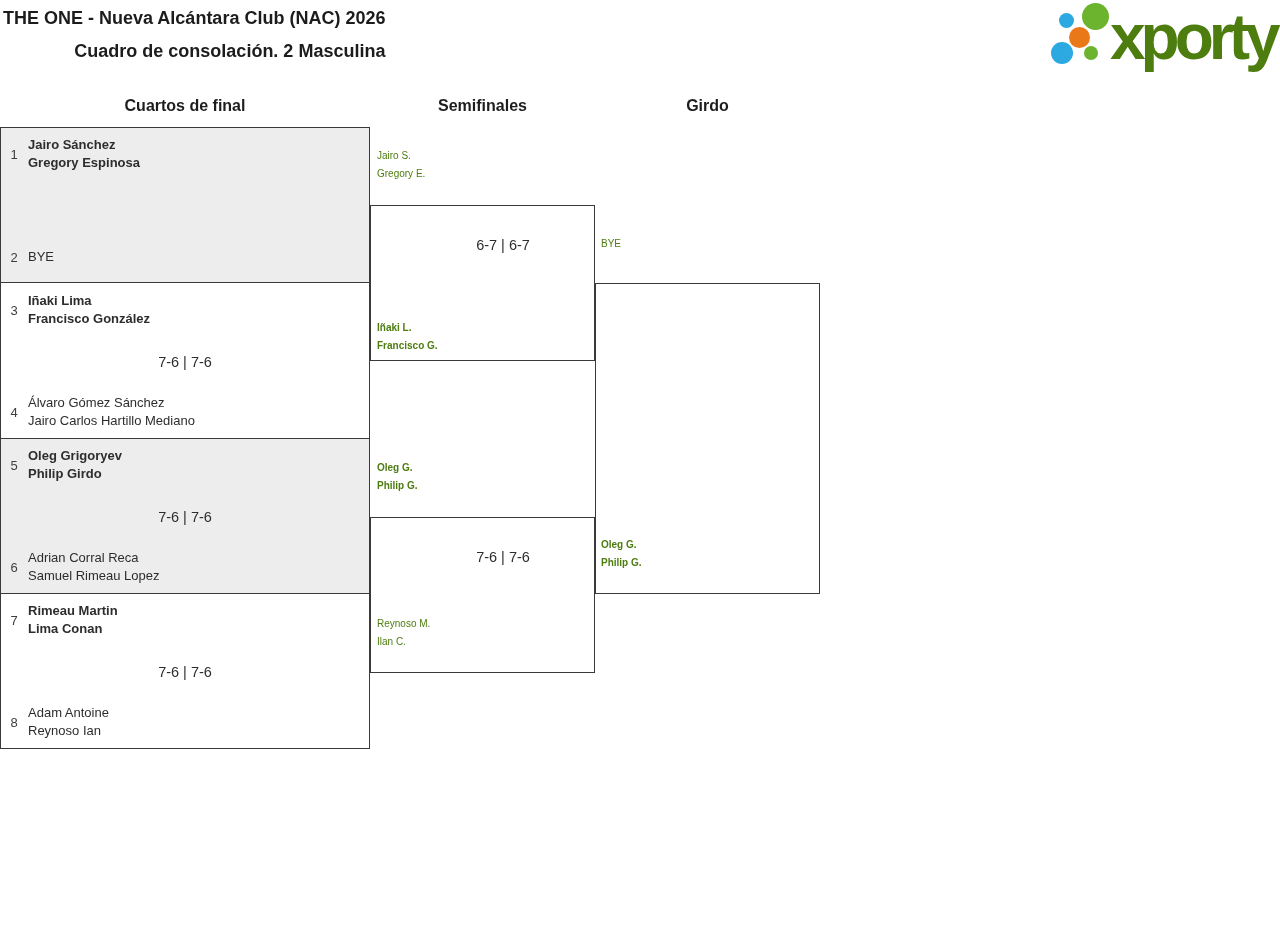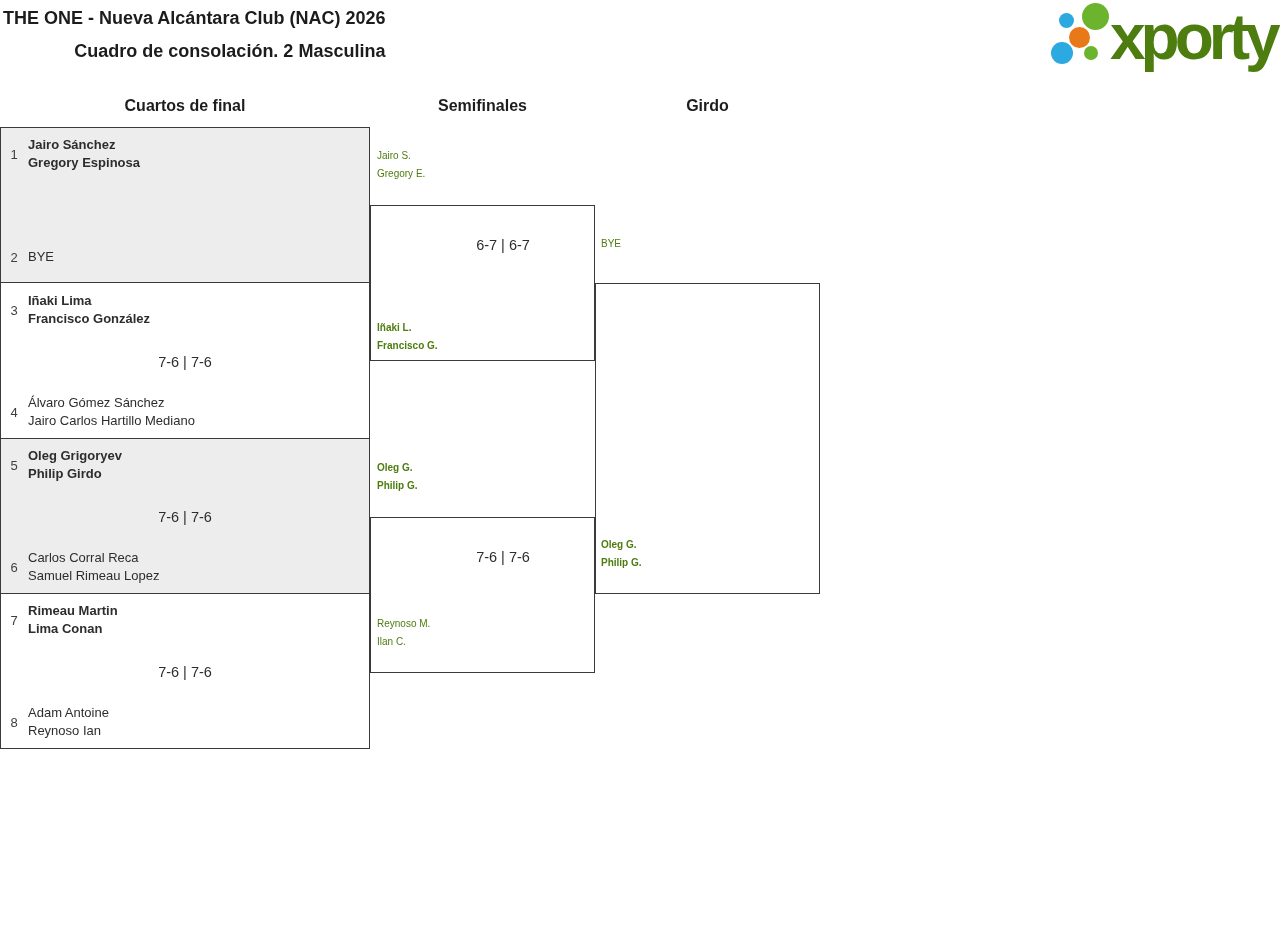--- a/index.html
+++ b/index.html
@@ -132,21 +132,21 @@
   <div class="entrant e5">
     <span class="seed">5</span>
     <span class="names win">
       <div>Oleg Grigoryev</div>
       <div>Philip Girdo</div>
     </span>
   </div>
   <div class="entrant e6">
     <span class="seed">6</span>
     <span class="names">
-      <div>Carlos Corral Reca</div>
+      <div>Adrian Corral Reca</div>
       <div>Samuel Rimeau Lopez</div>
     </span>
   </div>
 
   <div class="entrant e7">
     <span class="seed">7</span>
     <span class="names win">
       <div>Rimeau Martin</div>
       <div>Lima Conan</div>
     </span>

